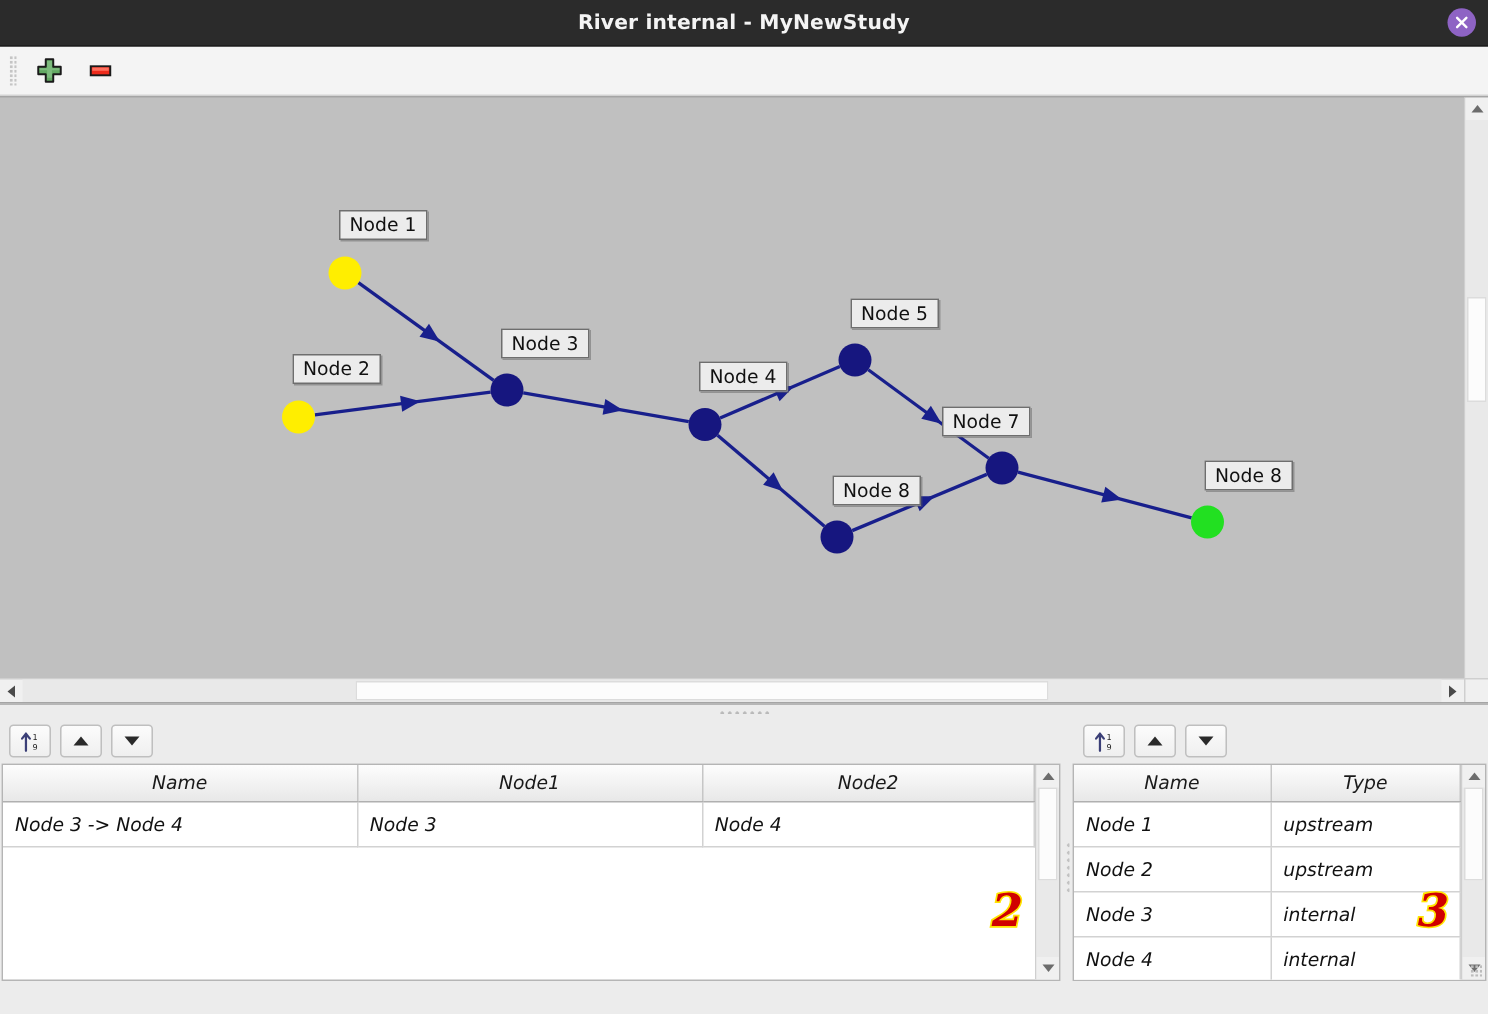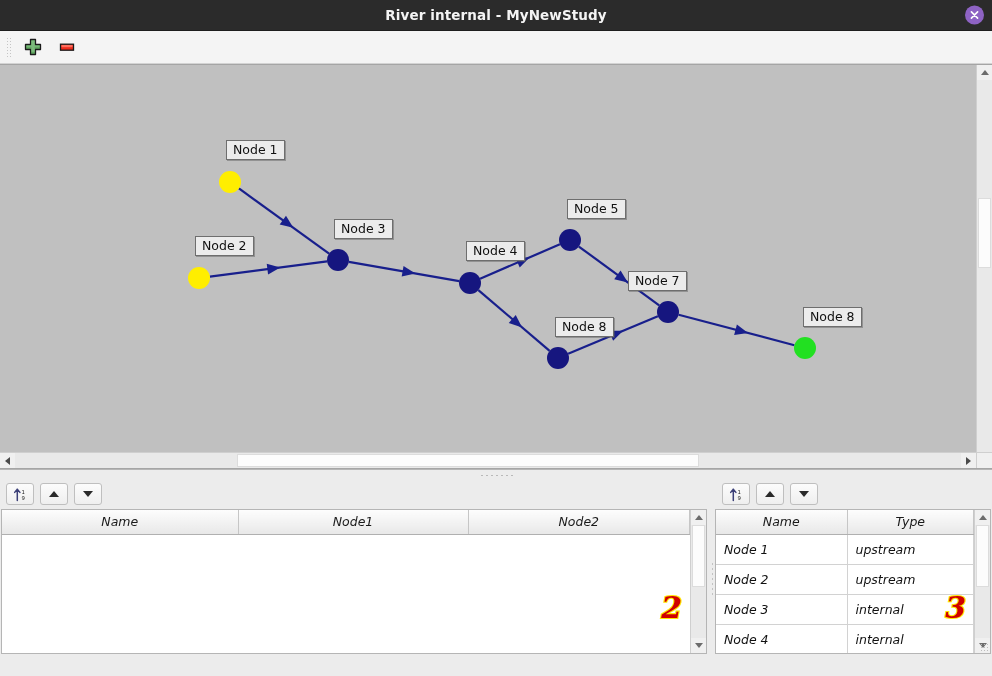--- a/index.html
+++ b/index.html
@@ -412,20 +412,25 @@
       <div class="grid-wrap">
         <table class="grid">
           <thead>
               <tr id="reaches-head">
                 <th style="width: 236px;">Name</th>
                 <th style="width: 230px; text-align: center;">Node1</th>
                 <th style="width: auto;">Node2</th>
               </tr>
             </thead>
           <tbody id="reaches-body">
+              <tr>
+                <td>Node 3 -&gt; Node 4</td>
+                <td>Node 3</td>
+                <td>Node 4</td>
+              </tr>
             </tbody>
         </table>
         <div class="annot-cell" style="right:24px; bottom:30px;">2</div>
         <div class="vscroll">
           <div class="sb-arrow">
               <div class="tri tri-up"></div>
             </div>
           <div class="sb-track">
             <div class="sb-thumb" style="top:0px; height:62px;"></div>
           </div>

